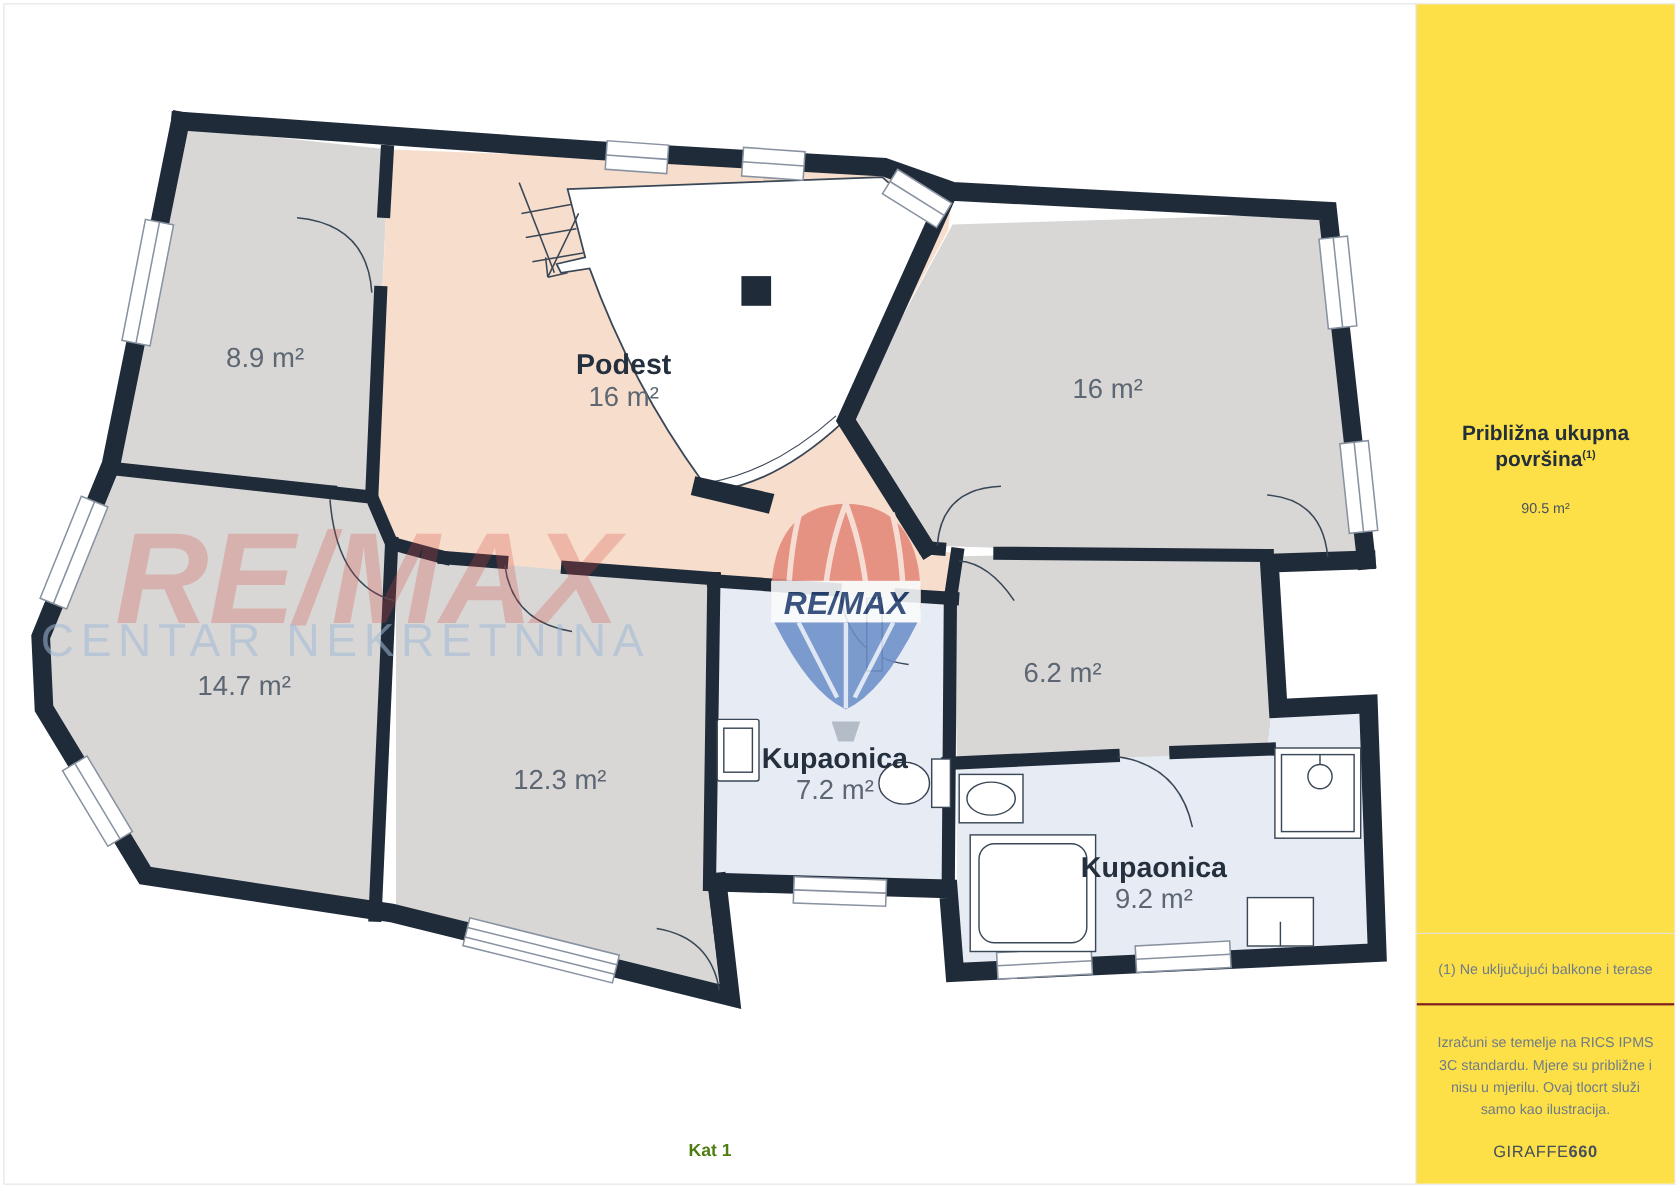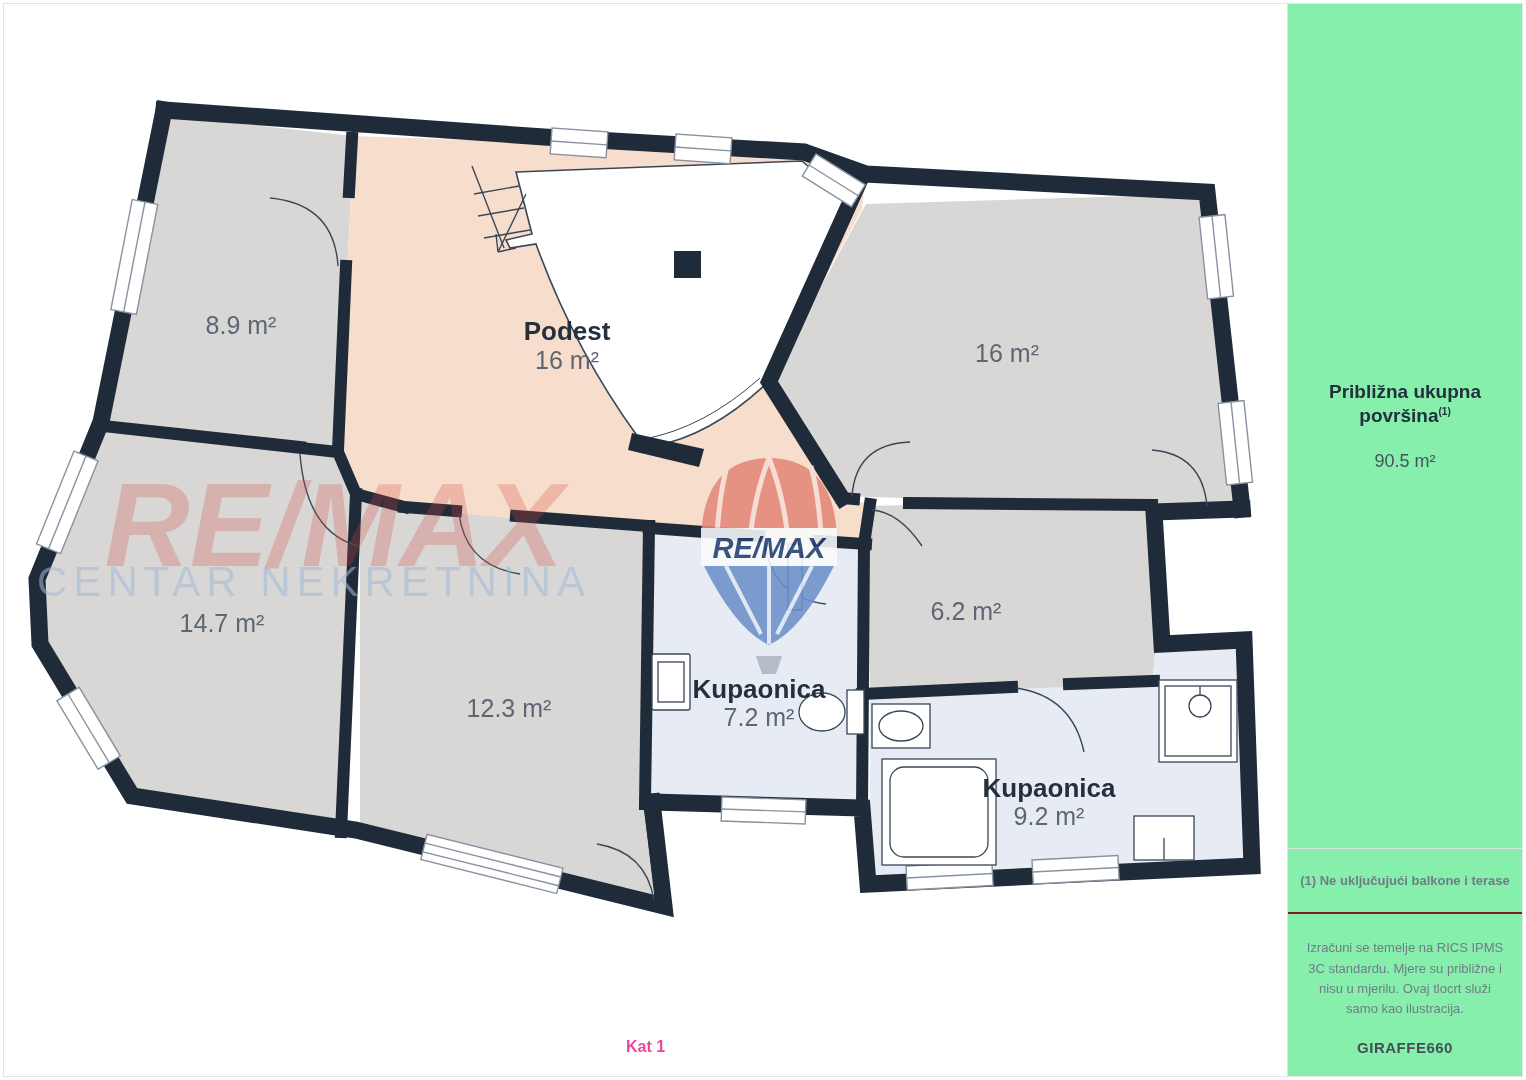--- a/index.html
+++ b/index.html
@@ -1,30 +1,30 @@
 <!DOCTYPE html>
 <html><head>
 <meta charset="utf-8">
 <style>
   html,body{margin:0;padding:0;background:#ffffff;font-family:"Liberation Sans",sans-serif;}
   .page{position:relative;width:1526px;height:1080px;background:#ffffff;overflow:hidden;}
   .frame{position:absolute;left:3px;top:3px;right:3px;bottom:3px;border:1px solid #e3e3e3;display:flex;}
   .main{position:relative;flex:1 1 auto;overflow:hidden;}
-  .sidebar{position:relative;width:234px;flex:0 0 234px;border-left:1px solid #e3e3e3;display:flex;flex-direction:column;background:#86efac;}
+  .sidebar{position:relative;width:234px;flex:0 0 234px;border-left:1px solid #e3e3e3;display:flex;flex-direction:column;background:#fde047;}
   .sb-main{flex:1 1 auto;display:flex;flex-direction:column;justify-content:center;align-items:center;text-align:center;padding:0 14px;}
   .sb-title{font-size:19px;font-weight:bold;color:#232f3b;line-height:1.25;}
   .sb-title sup{font-size:10px;font-weight:bold;}
-  .sb-value{margin-top:24px;font-size:18px;color:#47525e;text-align:center;}
-  .sb-note{flex:0 0 auto;border-top:1px solid #e3e3e3;padding:24px 10px;text-align:center;font-size:13px;color:#707c88;font-weight:bold;}
+  .sb-value{margin-top:24px;font-size:13px;color:#47525e;text-align:center;}
+  .sb-note{flex:0 0 auto;border-top:1px solid #e3e3e3;padding:24px 10px;text-align:center;font-size:13px;color:#707c88;}
   .sb-foot{flex:0 0 auto;border-top:2px solid #7f1d1d;padding:24px 16px 20px 16px;text-align:center;}
   .sb-disclaimer{font-size:13px;color:#707c88;line-height:1.55;}
   .sb-brand{margin-top:20px;font-size:15px;letter-spacing:0.5px;color:#454f5b;}
-  .sb-brand .b1{font-weight:700;}
+  .sb-brand .b1{font-weight:400;}
   .sb-brand .b2{font-weight:700;}
-  .floor-title{position:absolute;left:0;right:0;bottom:20px;text-align:center;font-size:16px;font-weight:bold;color:#ec4899;}
+  .floor-title{position:absolute;left:0;right:0;bottom:20px;text-align:center;font-size:16px;font-weight:bold;color:#4d7c0f;}
   svg text{font-family:"Liberation Sans",sans-serif;}
   .room-area{fill:#5c6773;font-size:25px;}
   .room-name{fill:#25303e;font-size:26px;font-weight:bold;}
 </style>
 </head>
 <body>
 
 <div class="page">
   <div class="frame">
 

